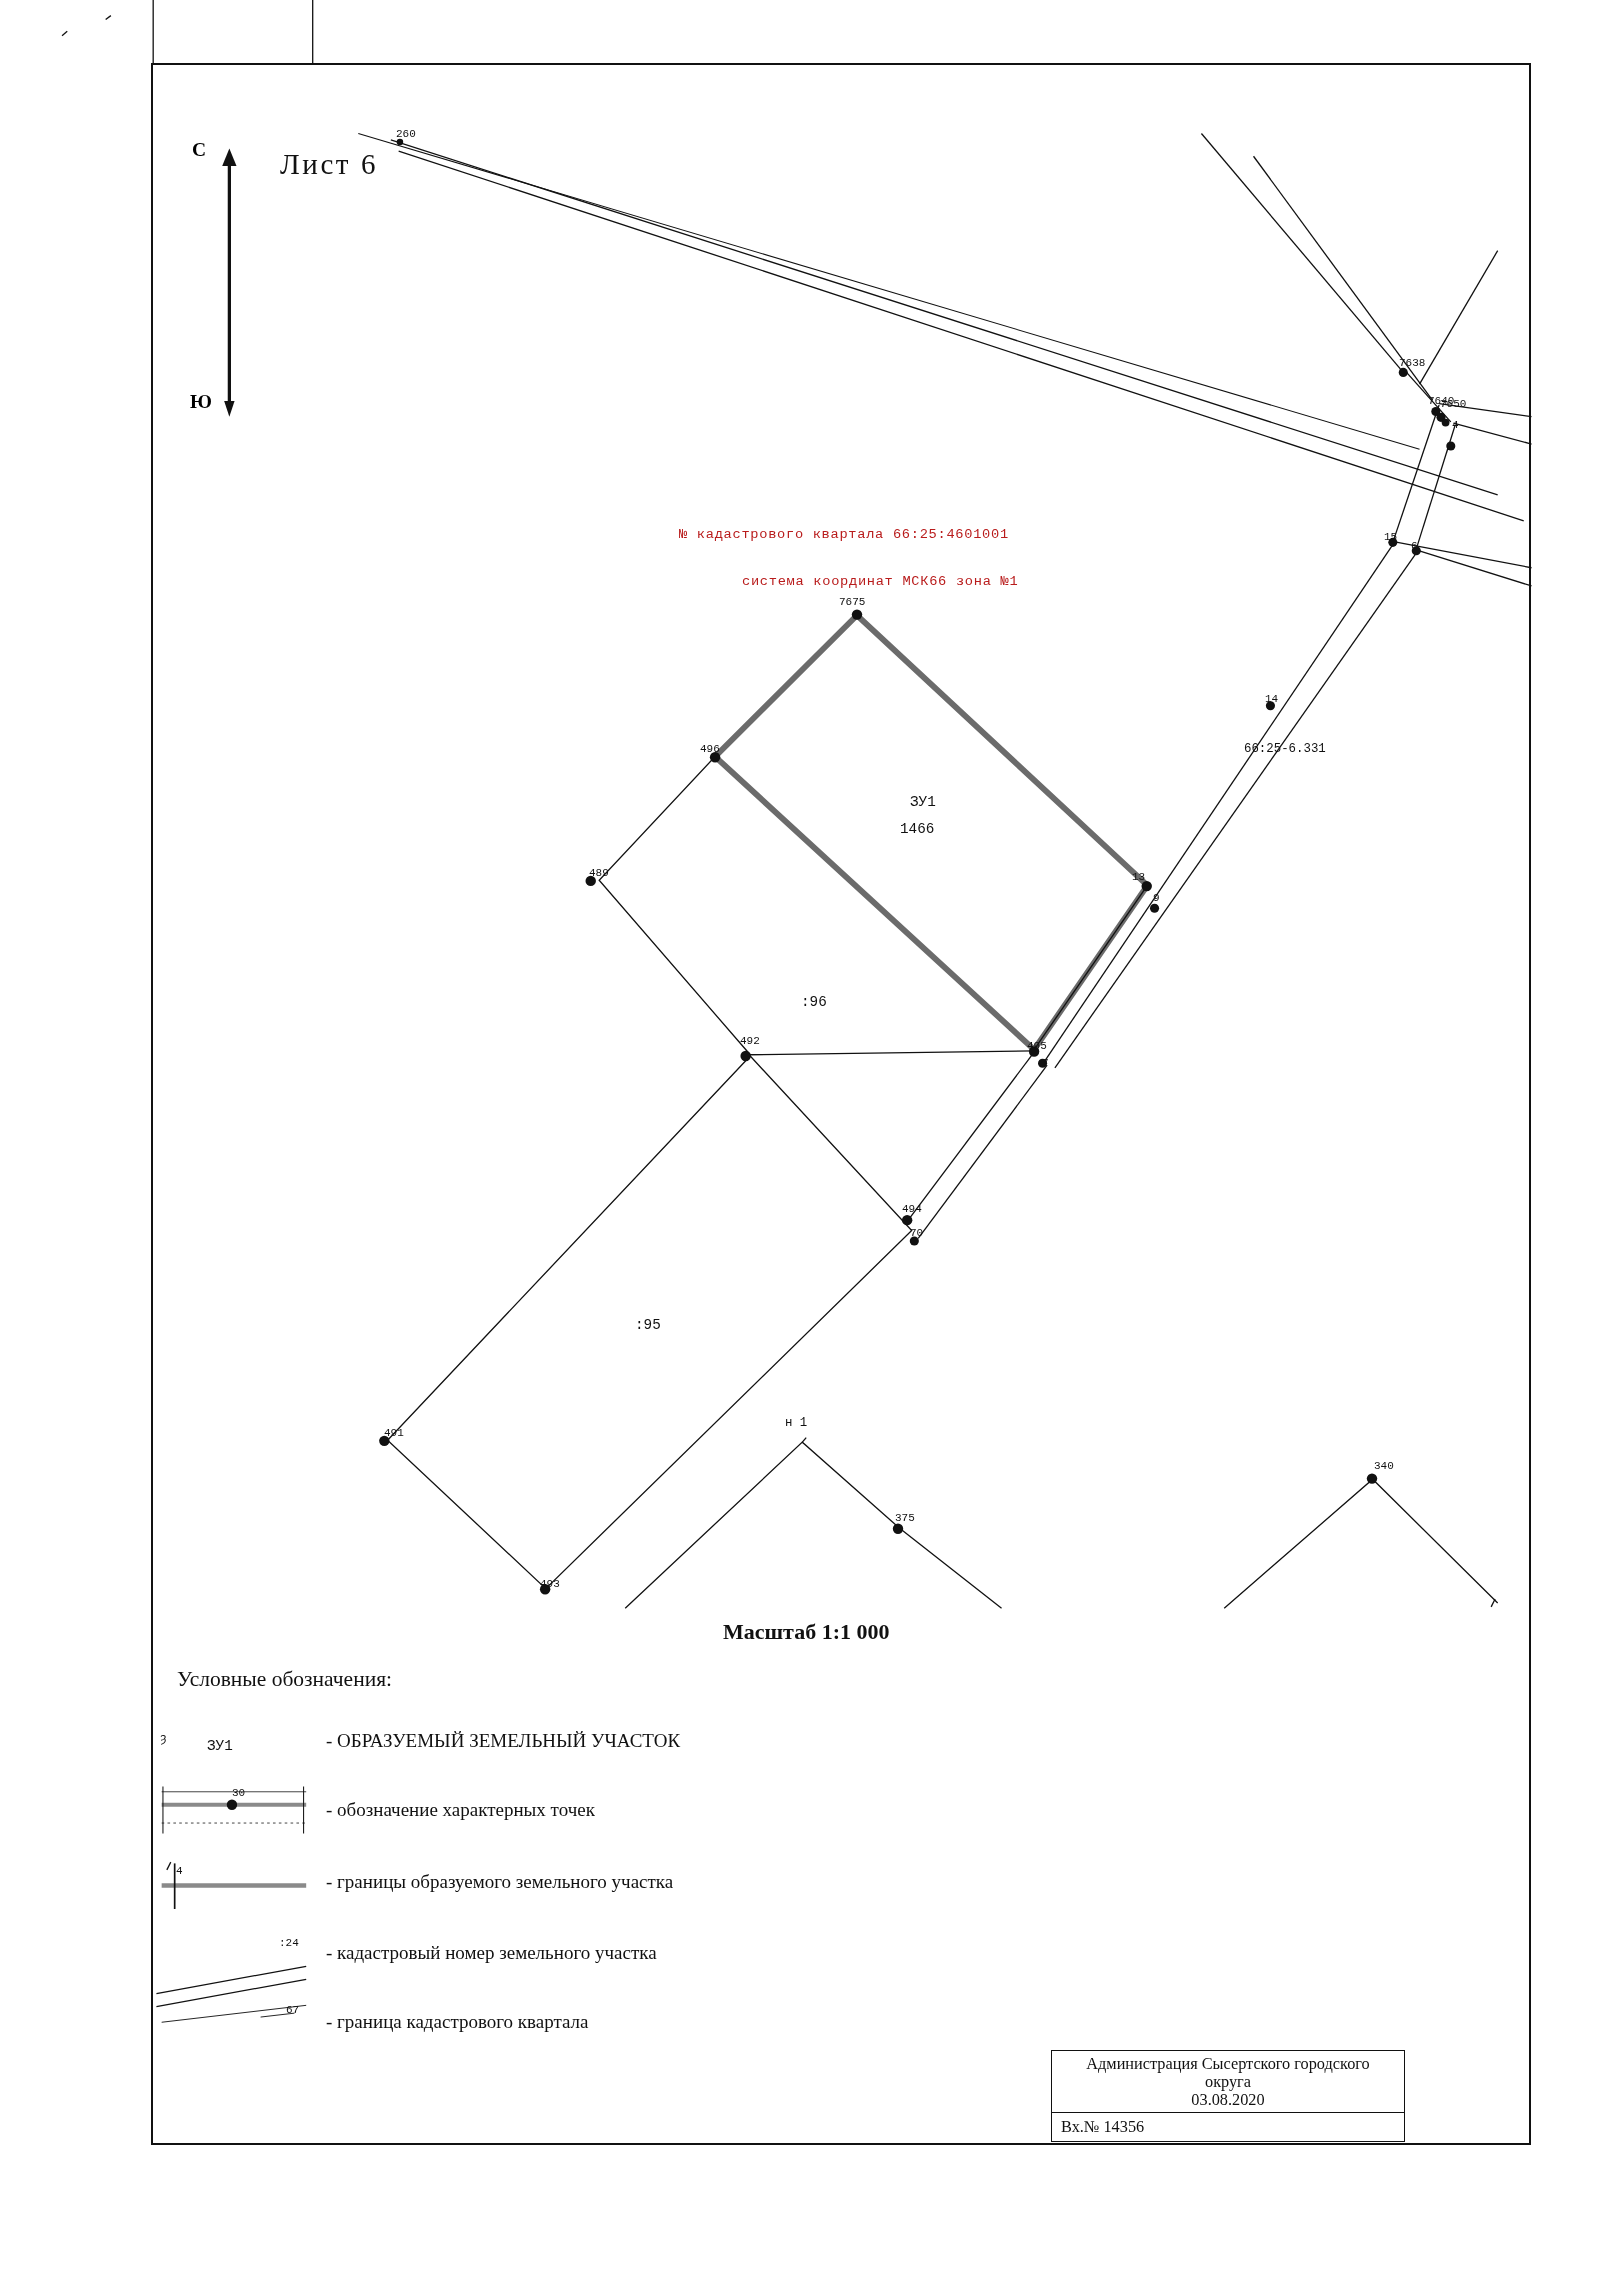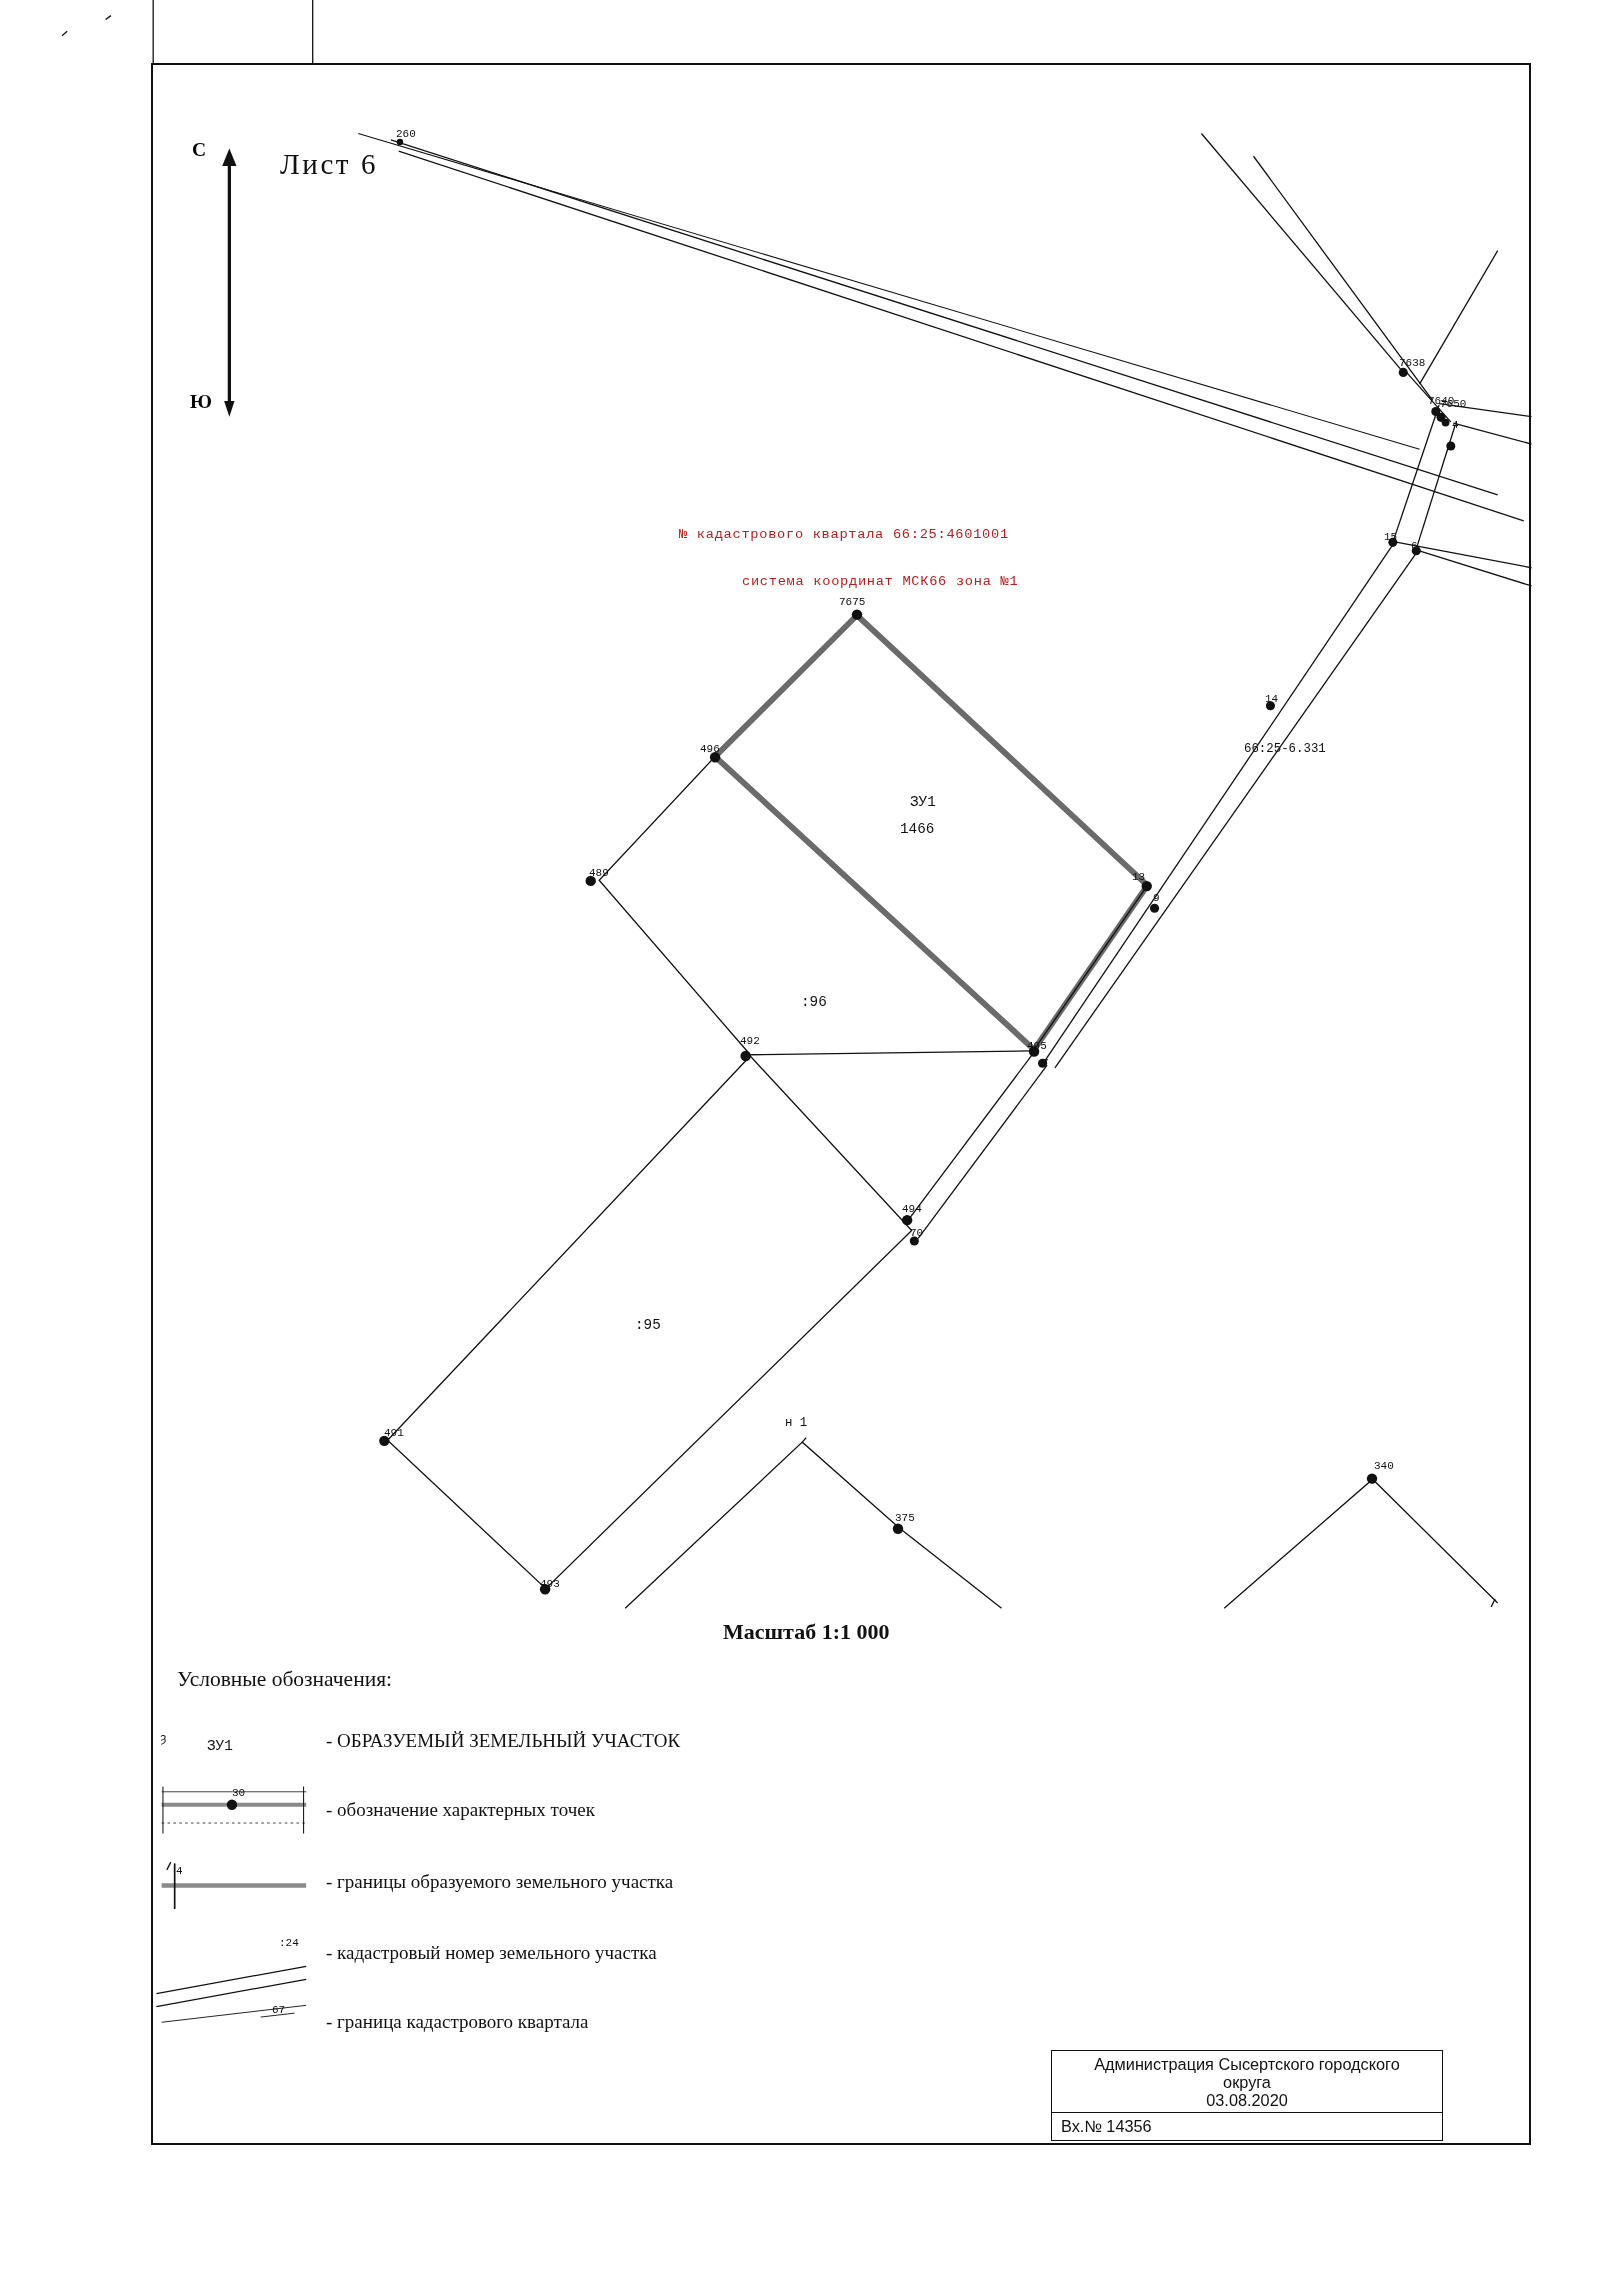--- a/index.html
+++ b/index.html
@@ -94,24 +94,24 @@
     left: 326px;
     font-family: "Liberation Serif", serif;
     font-size: 19px;
     color: #111;
     white-space: nowrap;
   }
   .stamp {
     position: absolute;
     left: 1051px;
     top: 2050px;
-    width: 392px;
+    width: 354px;
     border: 1.3px solid #111;
     box-sizing: border-box;
-    font-family: Liberation Sans, sans-serif;
+    font-family: Liberation Serif, serif;
     color: #111;
   }
   .stamp-top {
     padding: 3.9px 5.2px 2.6px 5.2px;
     text-align: center;
     font-size: 16.3px;
     line-height: 1.12;
     border-bottom: 1.3px solid #111;
   }
   .stamp-bottom {
@@ -264,21 +264,21 @@
 
   <div class="lbl lbl-sm" style="left:232px; top:1787px;">30</div>
   <div class="legend-row" style="top:1799px;">- обозначение характерных точек</div>
 
   <div class="lbl lbl-sm" style="left:176px; top:1865px;">4</div>
   <div class="legend-row" style="top:1871px;">- границы образуемого земельного участка</div>
 
   <div class="lbl lbl-sm" style="left:231px; top:1937px;margin-left:48px;">:24</div>
   <div class="legend-row" style="top:1942px;">- кадастровый номер земельного участка</div>
 
-  <div class="lbl lbl-sm" style="left:272px; top:2004px;">67</div>
+  <div class="lbl lbl-sm" style="left:286px; top:2004px;">67</div>
   <div class="legend-row" style="top:2011px;">- граница кадастрового квартала</div>
 
   <div class="stamp">
     <div class="stamp-top">
       <div>Администрация Сысертского городского</div>
       <div>округа</div>
       <div>03.08.2020</div>
     </div>
     <div class="stamp-bottom">Вх.№ 14356</div>
   </div>

